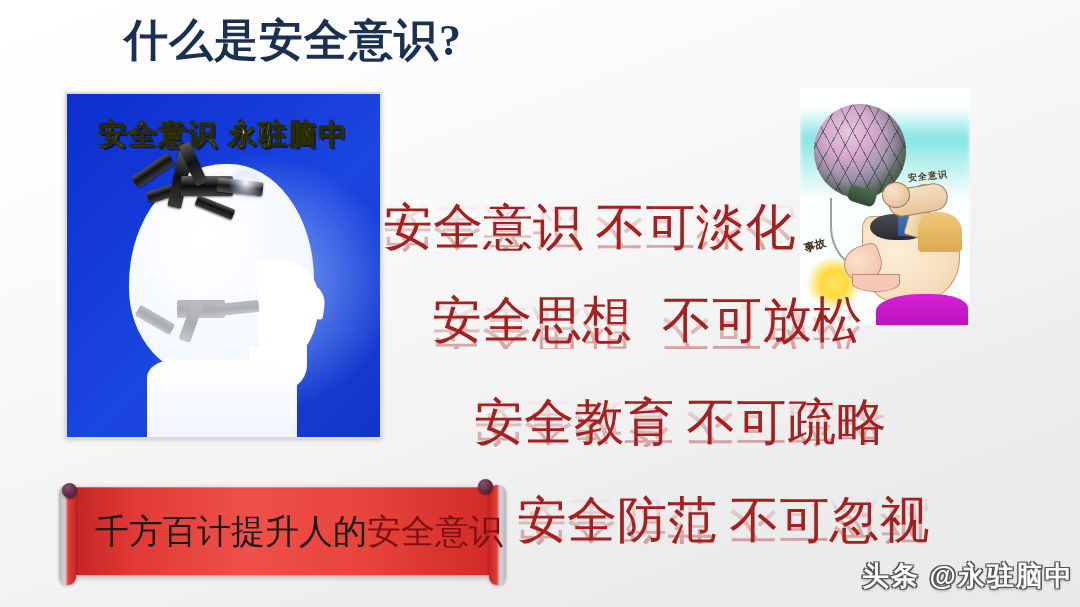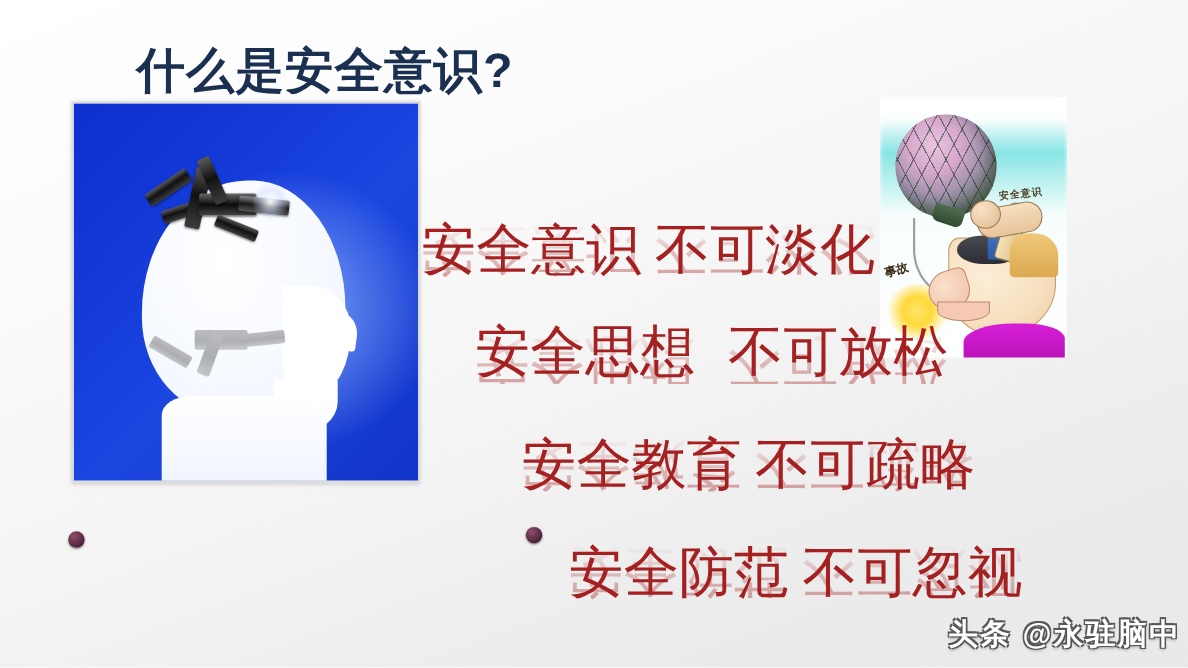--- a/index.html
+++ b/index.html
@@ -11,25 +11,24 @@
   #slide{
     position:relative;width:1080px;height:607px;
     background:
       linear-gradient(160deg,#ffffff 0%,#fbfbfb 28%,#f3f3f3 58%,#ececec 78%,#e9e9e9 100%);
     overflow:hidden;
   }
 
   
   #title{
     position:absolute;left:124px;top:16px;
-    font-family:Liberation Sans, sans-serif;
+    font-family:Liberation Serif, serif;
     font-weight:bold;font-size:44px;line-height:1.12;
     color:#1b3050;letter-spacing:1px;
     white-space:nowrap;
-    margin-top:24px;
   }
 
   
   #poster{
     position:absolute;left:65px;top:92px;width:313px;height:343px;
     background:
       radial-gradient(ellipse 70% 60% at 62% 55%, rgba(150,185,250,.85) 0%, rgba(40,70,215,0) 62%),
       linear-gradient(135deg,#0d2fd0 0%,#143ad8 30%,#1b46e0 55%,#1234c8 100%);
     border:2px solid #dcdcdc;
     box-shadow:0 1px 4px rgba(0,0,0,.18);
@@ -278,20 +277,21 @@
   }
 </style>
 </head>
 <body>
 
 <div id="slide">
 
   <div id="title">什么是安全意识?</div>
 
   <div id="poster">
+    <div id="poster-caption">安全意识 永驻脑中</div>
 
     <div id="head">
       <div class="skull"></div>
       <div class="face"></div>
       <div class="nose"></div>
       <div class="chin"></div>
       <div class="neck"></div>
     </div>
 
     <div id="gears">
@@ -343,18 +343,25 @@
   </div>
   <div class="sloganline" id="line3">
     <span>安全教育 不可疏略</span>
     <span class="mirror">安全教育 不可疏略</span>
   </div>
   <div class="sloganline" id="line4">
     <span>安全防范 不可忽视</span>
     <span class="mirror">安全防范 不可忽视</span>
   </div>
 
+  <div id="banner">
+    <div class="roll-left"></div>
+    <div class="roll-right"></div>
+    <div id="banner-text">
+      <span class="black">千方百计提升人的</span><span class="dark">安全意识</span>
+    </div>
+  </div>
   <div class="pin" id="pin-left"></div>
   <div class="pin" id="pin-right"></div>
 
   <div id="watermark">头条 @永驻脑中</div>
 
 </div>
 
 </body></html>

